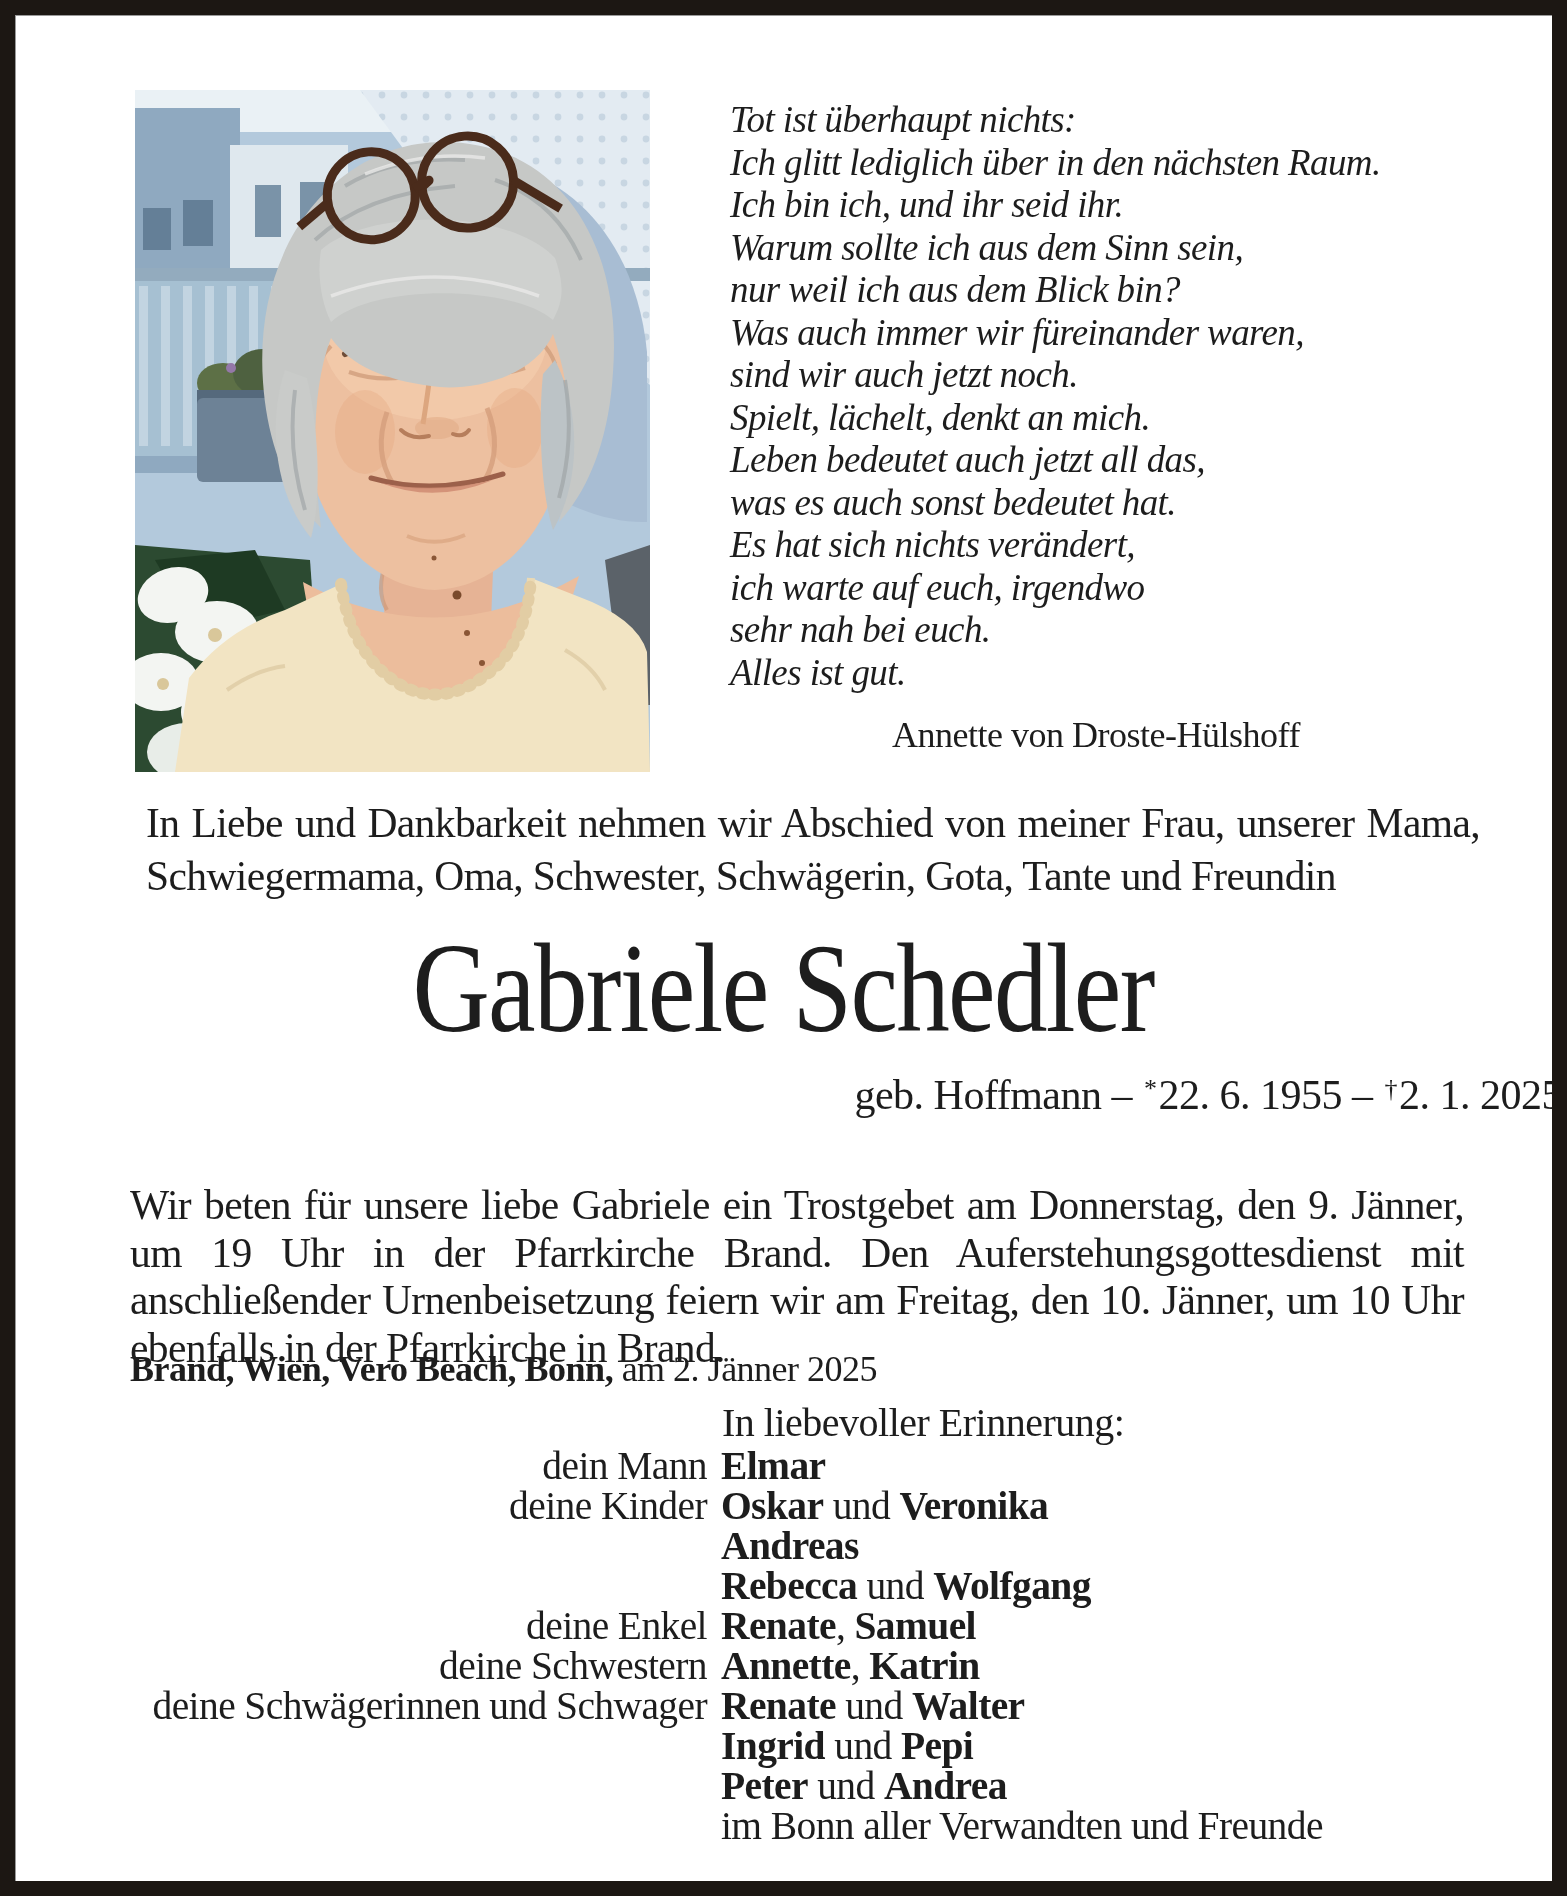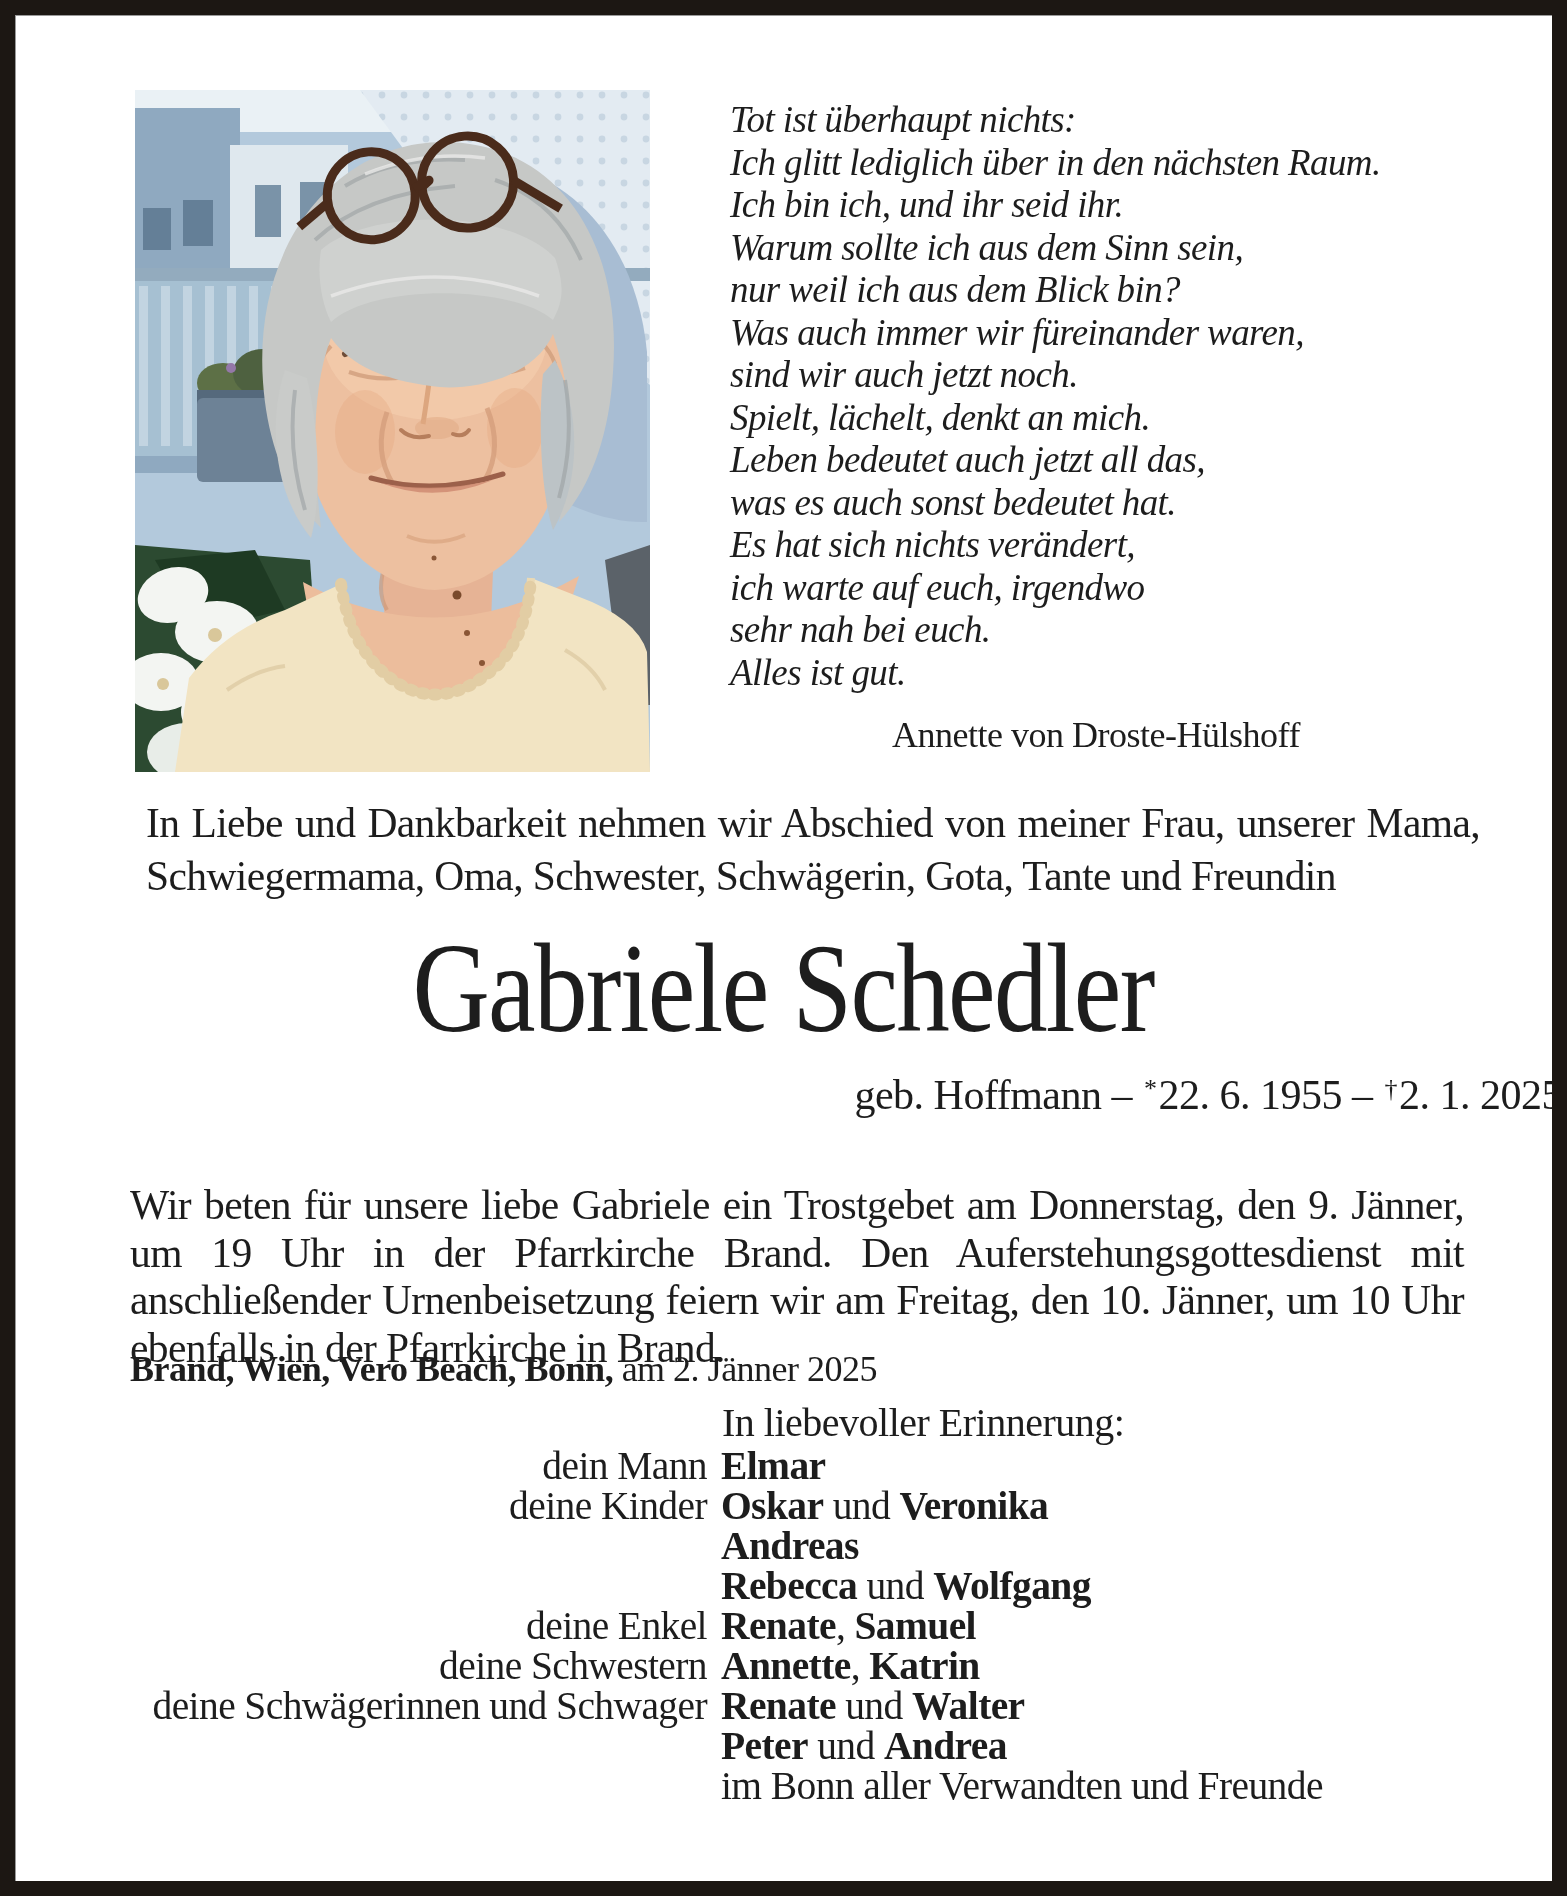--- a/index.html
+++ b/index.html
@@ -241,20 +241,21 @@
       <div class="mem-row">
         <div class="mem-label">deine Schwestern</div>
         <div class="mem-names"><span class="bold">Annette</span><span>, </span><span class="bold">Katrin</span></div>
       </div>
       <div class="mem-row">
         <div class="mem-label">deine Schwägerinnen und Schwager</div>
         <div class="mem-names"><span class="bold">Renate</span><span> und </span><span class="bold">Walter</span></div>
       </div>
       <div class="mem-row">
         <div class="mem-label"></div>
+        <div class="mem-names"><span class="bold">Ingrid</span><span> und </span><span class="bold">Pepi</span></div>
       </div>
       <div class="mem-row">
         <div class="mem-label"></div>
         <div class="mem-names"><span class="bold">Peter</span><span> und </span><span class="bold">Andrea</span></div>
       </div>
       <div class="mem-row">
         <div class="mem-label"></div>
         <div class="mem-names"><span>im Bonn aller Verwandten und Freunde</span></div>
       </div>
     </div>

